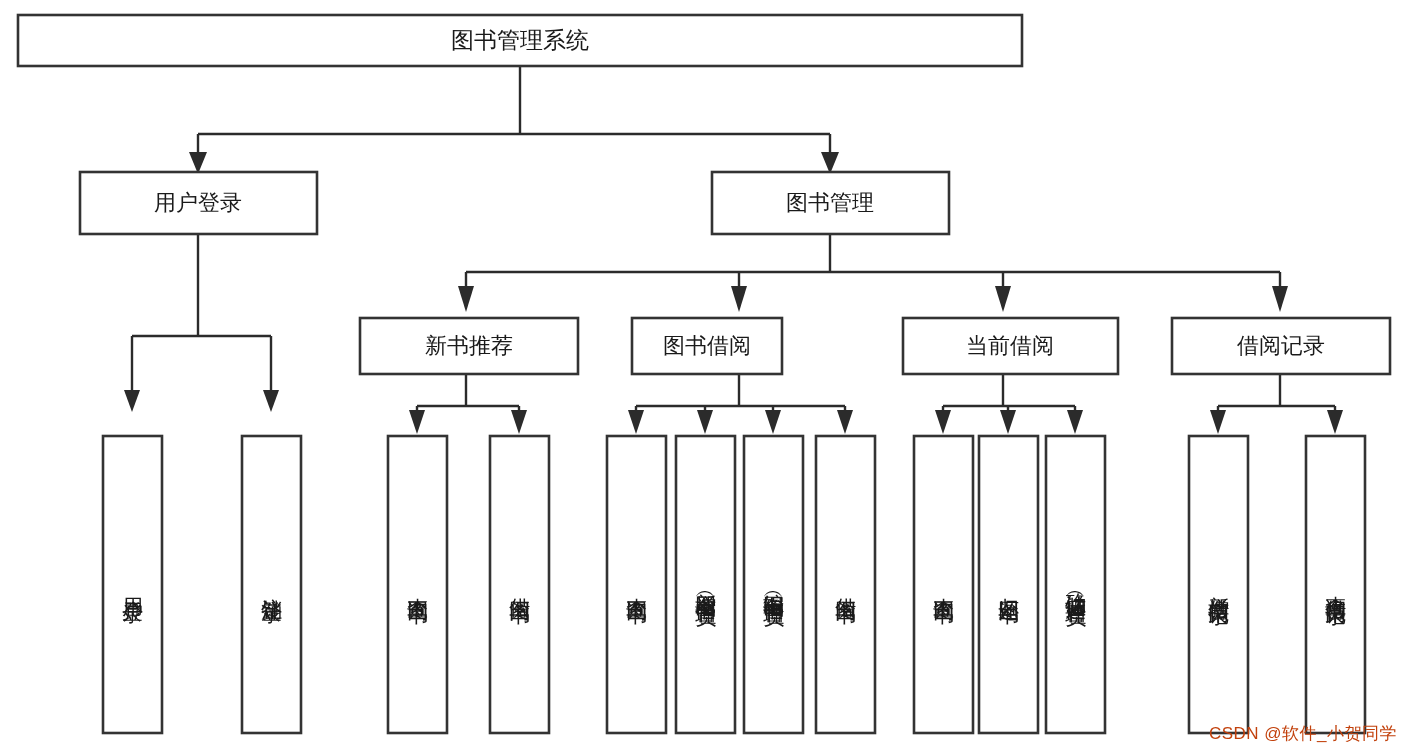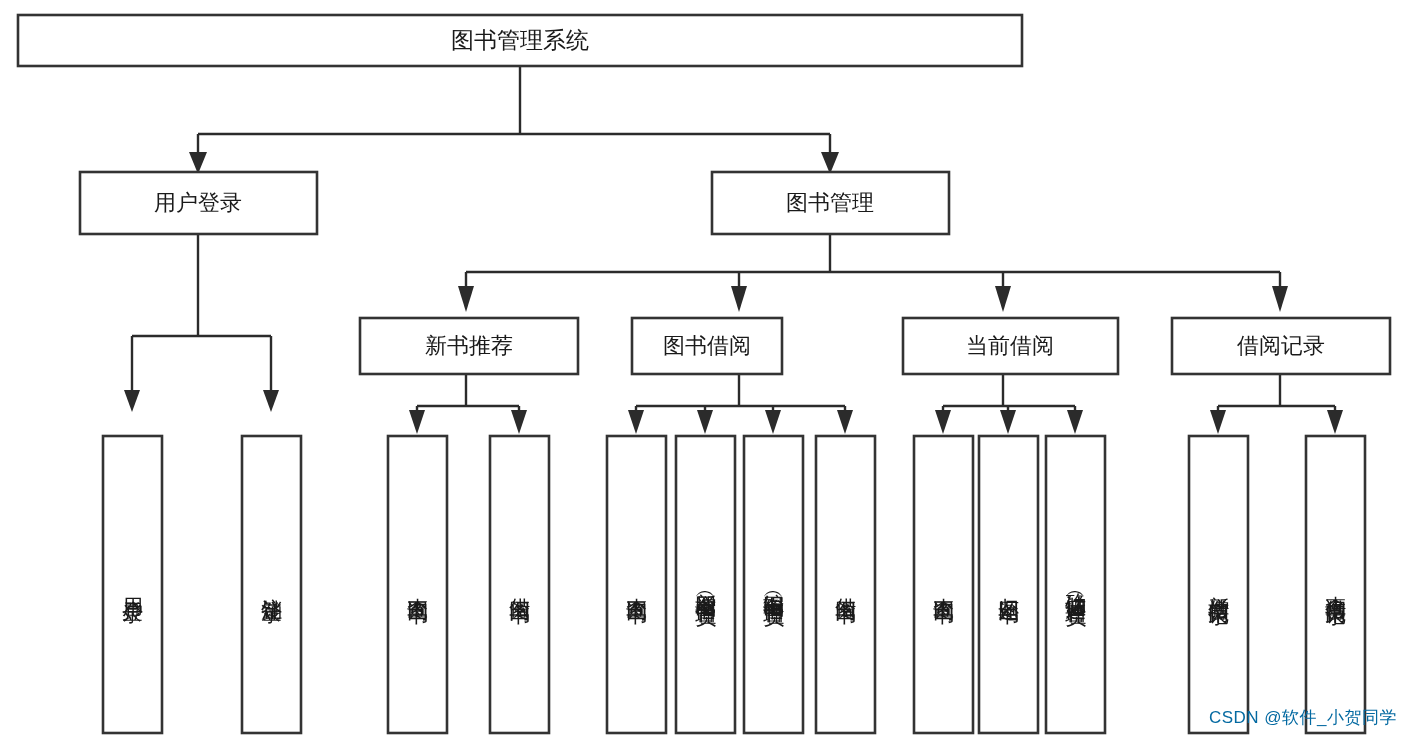--- a/index.html
+++ b/index.html
@@ -68,24 +68,24 @@
     font-family: "Liberation Sans", "DejaVu Sans", sans-serif;
     font-size: 21px;
     line-height: 1.26;
     letter-spacing: 2px;
     color: #1a1a1a;
     white-space: nowrap;
   }
   .watermark {
     position: absolute;
     right: 8px;
-    bottom: 18px;
+    bottom: 2px;
     font-family: "Liberation Sans", "DejaVu Sans", sans-serif;
     font-size: 17px;
-    color: #0369a1;
+    color: #c2410c;
     letter-spacing: 0.5px;
     user-select: none;
   }
 </style>
 </head>
 <body>
 
 <div id="canvas">
 
   <svg class="diagram" viewBox="0 0 1405 747">

